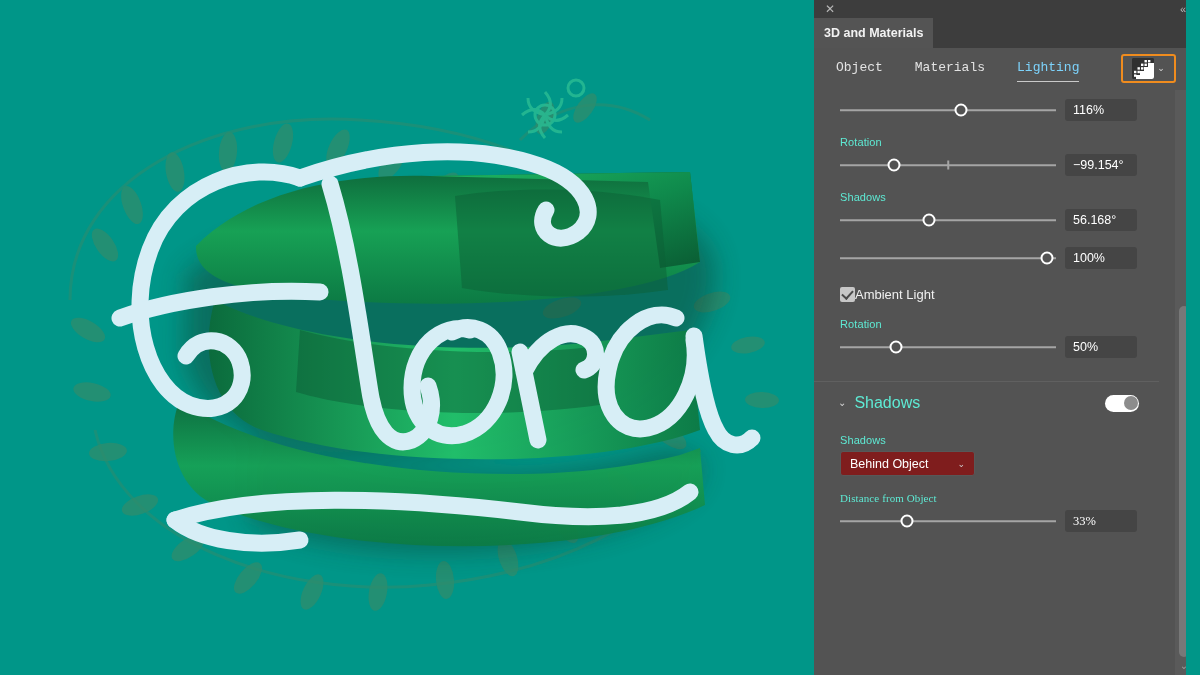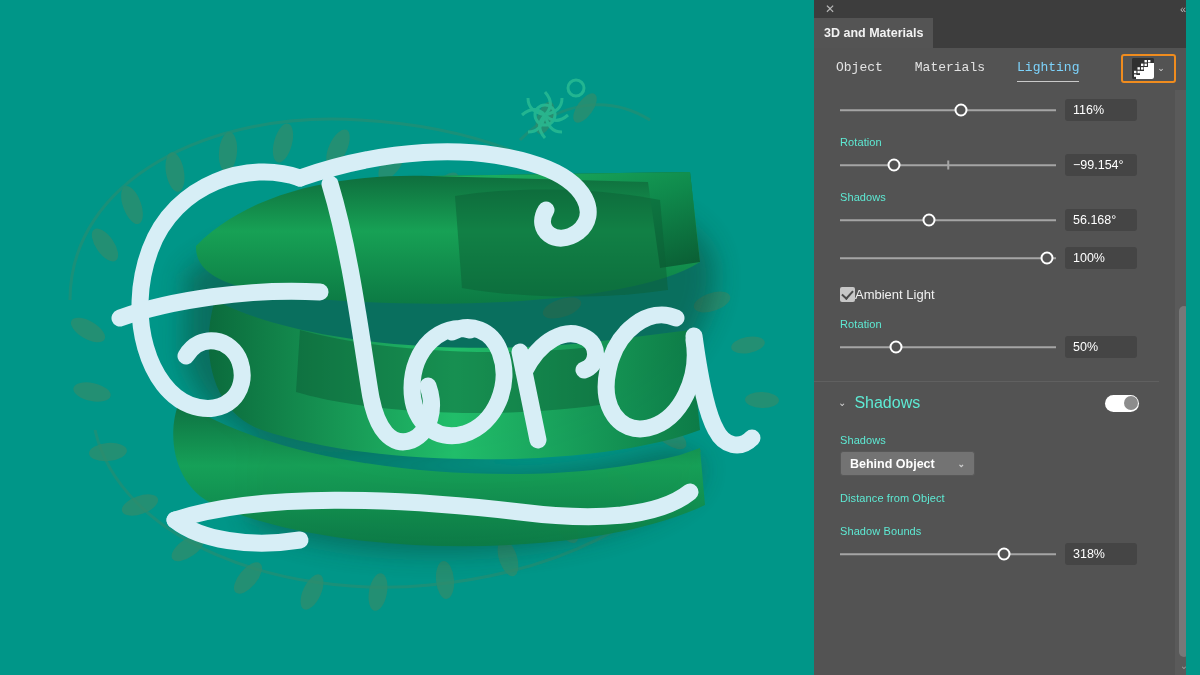--- a/index.html
+++ b/index.html
@@ -133,23 +133,23 @@
   .toggle {
     width: 34px; height: 17px; border-radius: 9px; background: #ffffff;
     position: relative; cursor: pointer; flex: 0 0 34px;
   }
   .toggle-knob {
     position: absolute; right: 1.5px; top: 1.5px; width: 14px; height: 14px;
     border-radius: 50%; background: #8c8c8c;
   }
 
   .select-box {
-    width: 135px; height: 25px; background: #737373; border-radius: 3px;
+    width: 135px; height: 25px; background: #7f1d1d; border-radius: 3px;
     display: flex; align-items: center; justify-content: space-between;
-    padding: 0 9px; cursor: pointer; border: 1px solid #585858; font-weight: bold;
+    padding: 0 9px; cursor: pointer; border: 1px solid #585858;
   }
   .select-label { font-size: 12.5px; color: #ffffff; }
   .select-chev { font-size: 9px; color: #d0d0d0; }
 
   
   .scrollbar {
     position: absolute; right: 0; top: 0; bottom: 0; width: 18px;
     background: #5a5a5a;
   }
   .scroll-thumb {
@@ -408,34 +408,31 @@
       </div>
 
       <div class="ctl" style="padding-top:16px;">
         <div class="ctl-label">Shadows</div>
         <div class="select-box">
           <span class="select-label">Behind Object</span>
           <span class="select-chev">⌄</span>
         </div>
       </div>
 
-      <div class="ctl" style="padding-top:16px;">
+      <div class="ctl" style="padding-top:16px;font-family:Liberation Serif, serif;">
         <div class="ctl-label">Distance from Object</div>
-      </div>
-
-      <div class="ctl" style="padding-top:16px;">
-        <div class="ctl-label">Shadow Bounds</div>
-        <div class="slider-row">
-          <div class="slider">
-            <div class="slider-track"></div>
-            <div class="slider-knob" style="left:76%"></div>
-          </div>
-          <div class="value-box">318%</div>
-        </div>
-      </div>
+        <div class="slider-row">
+          <div class="slider">
+            <div class="slider-track"></div>
+            <div class="slider-knob" style="left:31%"></div>
+          </div>
+          <div class="value-box">33%</div>
+        </div>
+      </div>
+
 
     </div>
 
     <div class="scrollbar">
       <div class="scroll-thumb" style="top:37%;height:60%"></div>
       <div class="scroll-arrow">⌄</div>
     </div>
   </div>
 
   <div class="panel-right-edge"></div>

